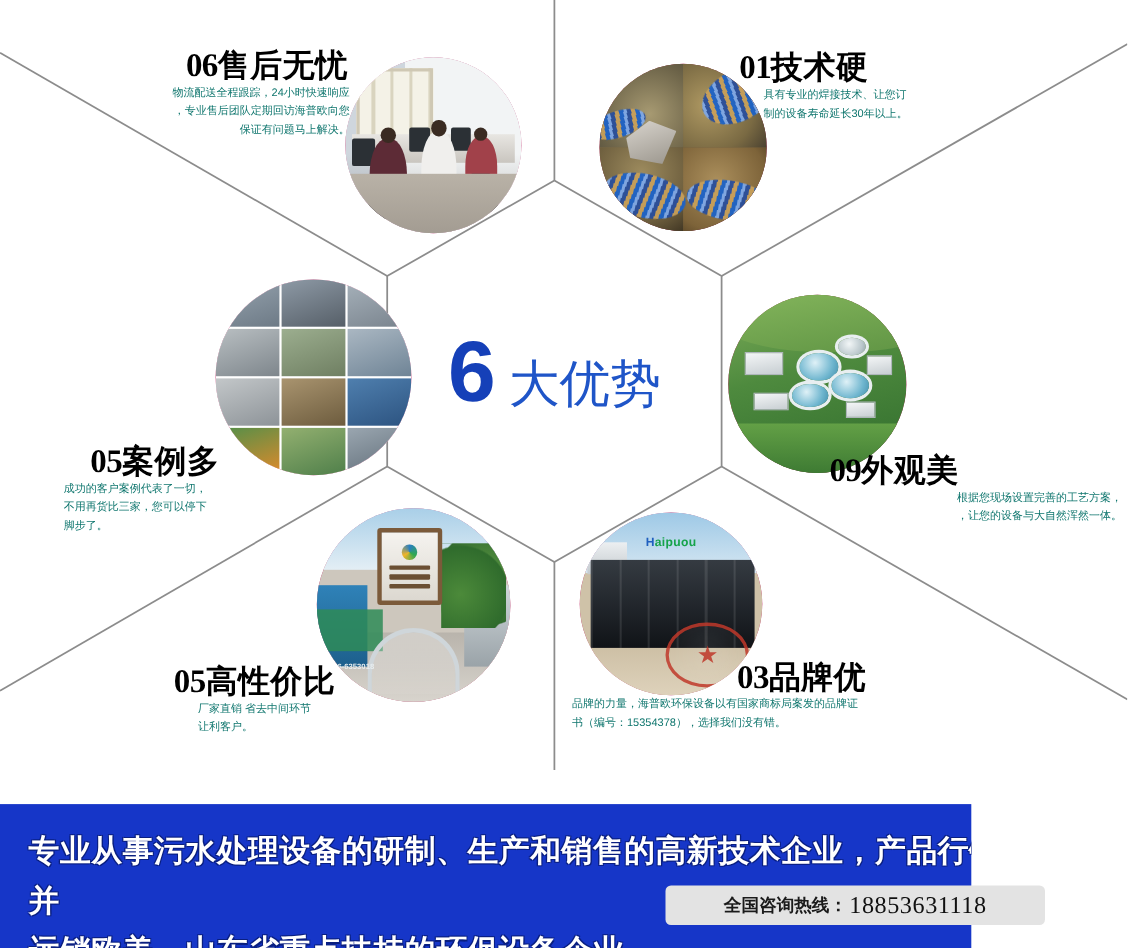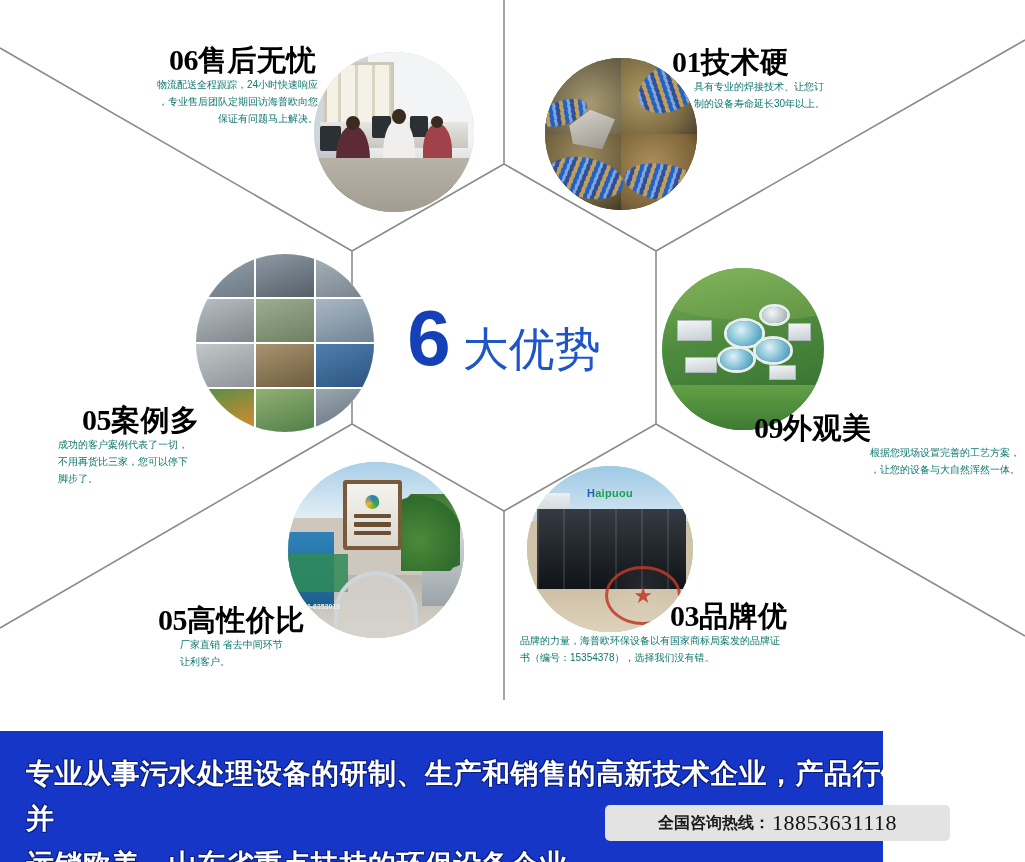--- a/index.html
+++ b/index.html
@@ -21,21 +21,21 @@
     position: absolute; left: 0; top: 0;
     width: 1025px; height: 730px;
     pointer-events: none;
   }
 
   
   .disc {
     position: absolute;
     border-radius: 50%;
     overflow: hidden;
-    background: #86efac;
+    background: #be185d;
   }
   .disc .ph { position: absolute; inset: 0; }
 
   
   .ph-office {
     background:
       linear-gradient(180deg, rgba(255,255,255,.0) 55%, rgba(120,118,115,.55) 100%),
       linear-gradient(90deg,#cfd6dd 0 14%,#e9eef2 14% 26%,#cfd6dd 26% 34%,#f2f4f5 34% 100%),
       #dfe4e8;
   }

